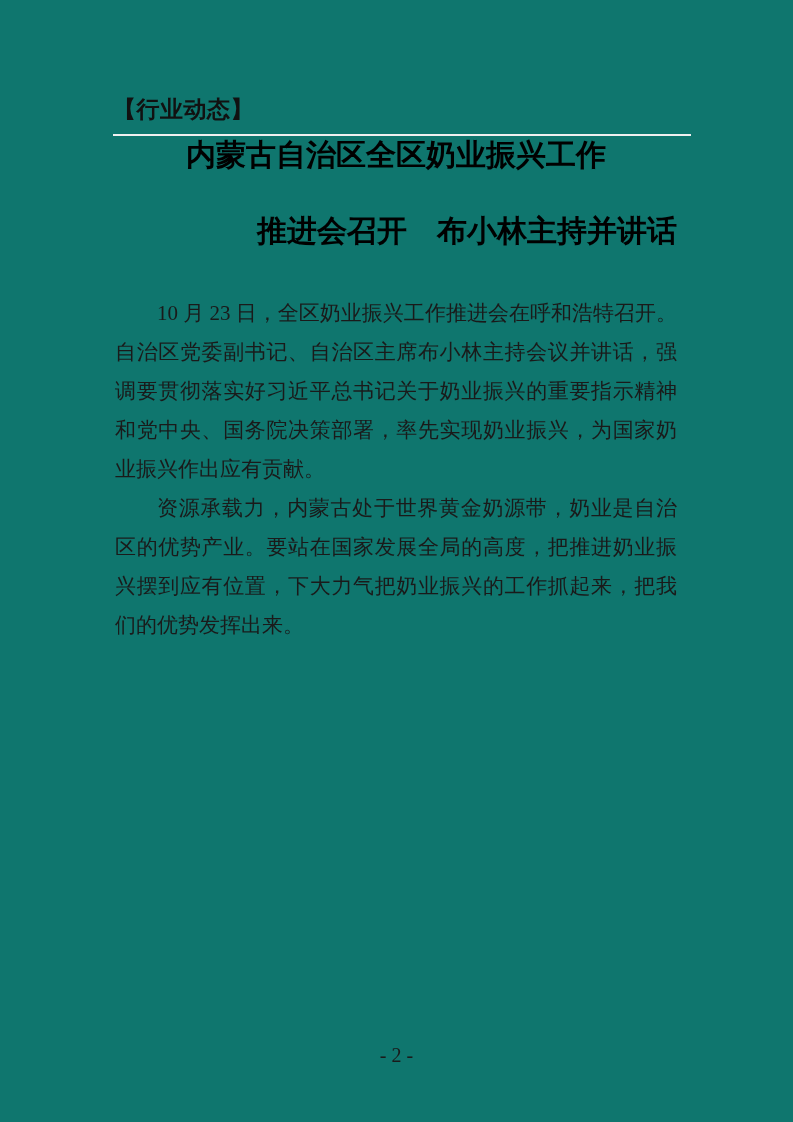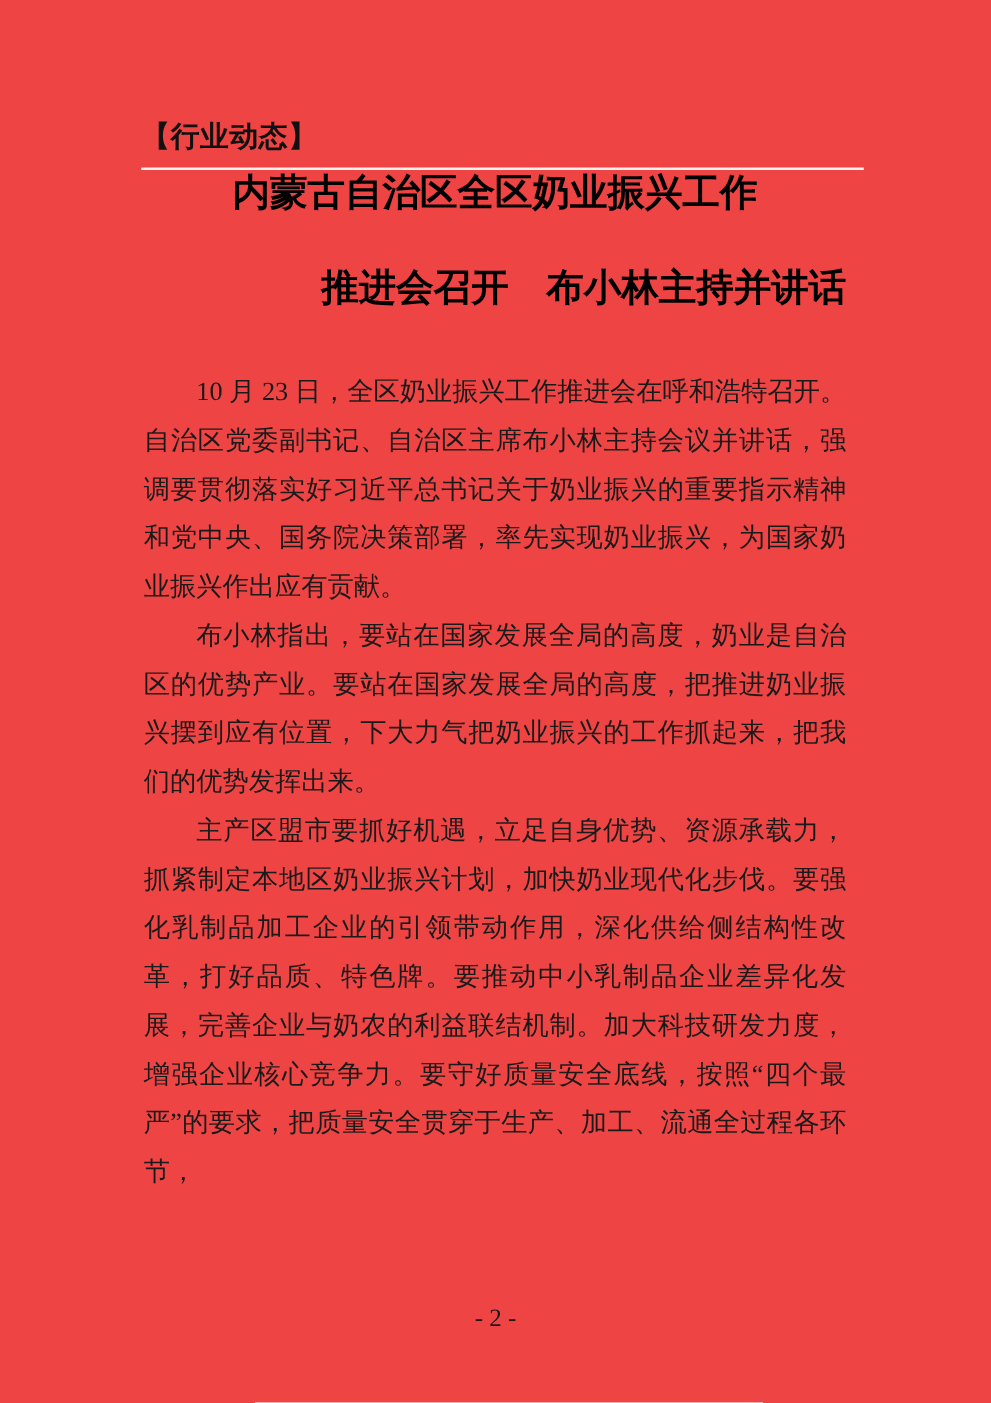--- a/index.html
+++ b/index.html
@@ -4,21 +4,21 @@
 <style>
   html, body {
     margin: 0;
     padding: 0;
     background: #ffffff;
   }
   .page {
     position: relative;
     width: 793px;
     height: 1122px;
-    background: #ef4444;
+    background: #0f766e;
     color: #1a1a1a;
     font-family: "Liberation Serif", serif;
     overflow: hidden;
   }
   .section-tag {
     position: absolute;
     left: 113px;
     top: 95px;
     font-family: "Liberation Sans", sans-serif;
     font-weight: 700;
@@ -94,19 +94,18 @@
 
   <div class="faint-divider"></div>
 
   <h1 class="doc-title">
     <span class="title-line">内蒙古自治区全区奶业振兴工作</span>
     <span class="title-line">推进会召开　布小林主持并讲话</span>
   </h1>
 
   <div class="doc-body">
     <p>10 月 23 日，全区奶业振兴工作推进会在呼和浩特召开。自治区党委副书记、自治区主席布小林主持会议并讲话，强调要贯彻落实好习近平总书记关于奶业振兴的重要指示精神和党中央、国务院决策部署，率先实现奶业振兴，为国家奶业振兴作出应有贡献。</p>
-    <p>布小林指出，要站在国家发展全局的高度，奶业是自治区的优势产业。要站在国家发展全局的高度，把推进奶业振兴摆到应有位置，下大力气把奶业振兴的工作抓起来，把我们的优势发挥出来。</p>
-    <p>主产区盟市要抓好机遇，立足自身优势、资源承载力，抓紧制定本地区奶业振兴计划，加快奶业现代化步伐。要强化乳制品加工企业的引领带动作用，深化供给侧结构性改革，打好品质、特色牌。要推动中小乳制品企业差异化发展，完善企业与奶农的利益联结机制。加大科技研发力度，增强企业核心竞争力。要守好质量安全底线，按照“四个最严”的要求，把质量安全贯穿于生产、加工、流通全过程各环节，</p>
+    <p>资源承载力，内蒙古处于世界黄金奶源带，奶业是自治区的优势产业。要站在国家发展全局的高度，把推进奶业振兴摆到应有位置，下大力气把奶业振兴的工作抓起来，把我们的优势发挥出来。</p>
   </div>
 
   <div class="page-footer">- 2 -</div>
 
 </div>
 
 </body></html>

